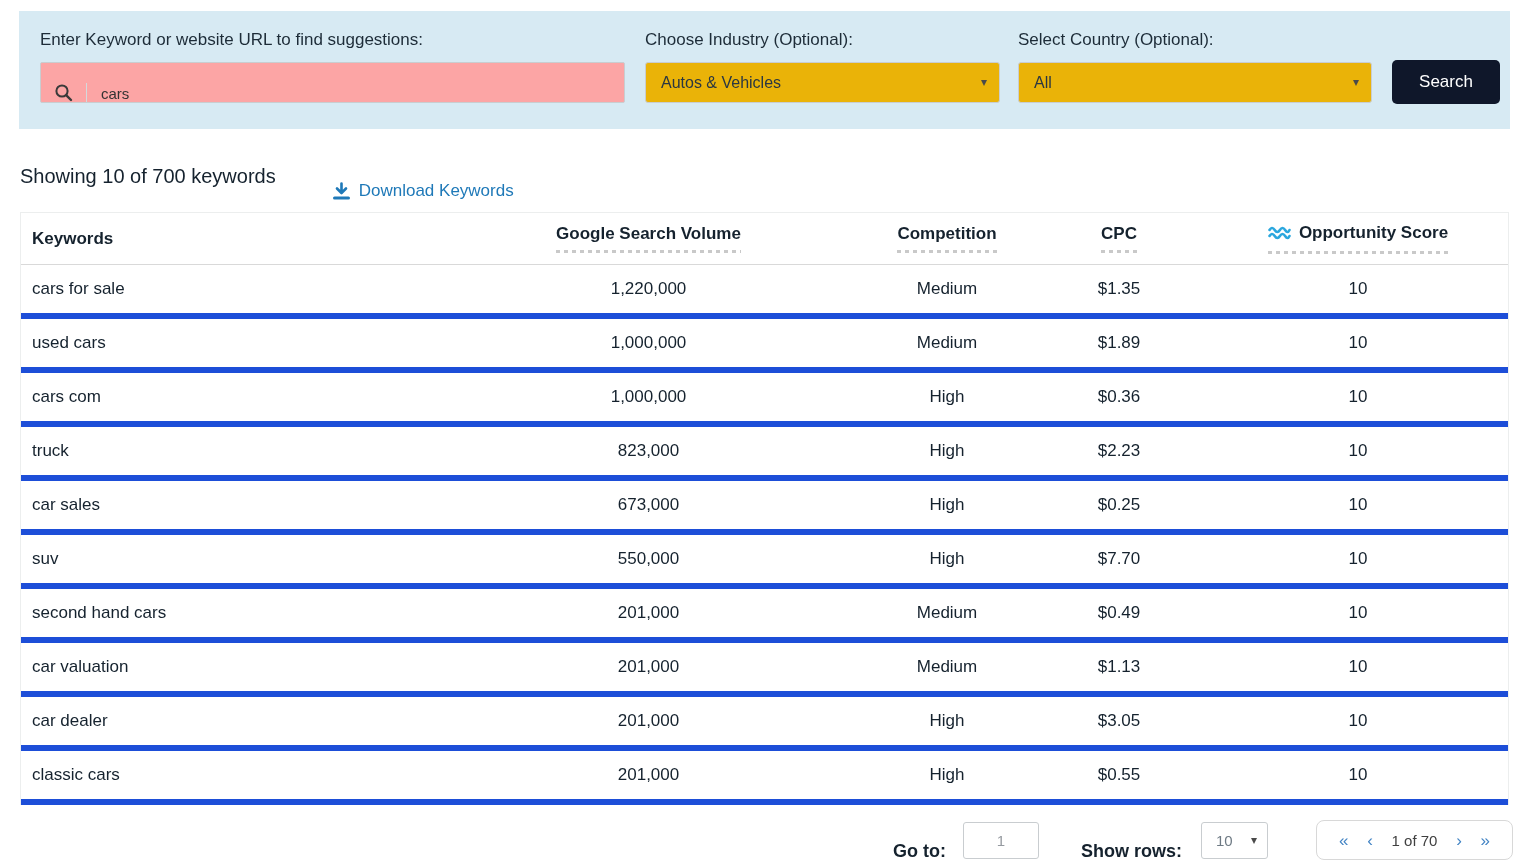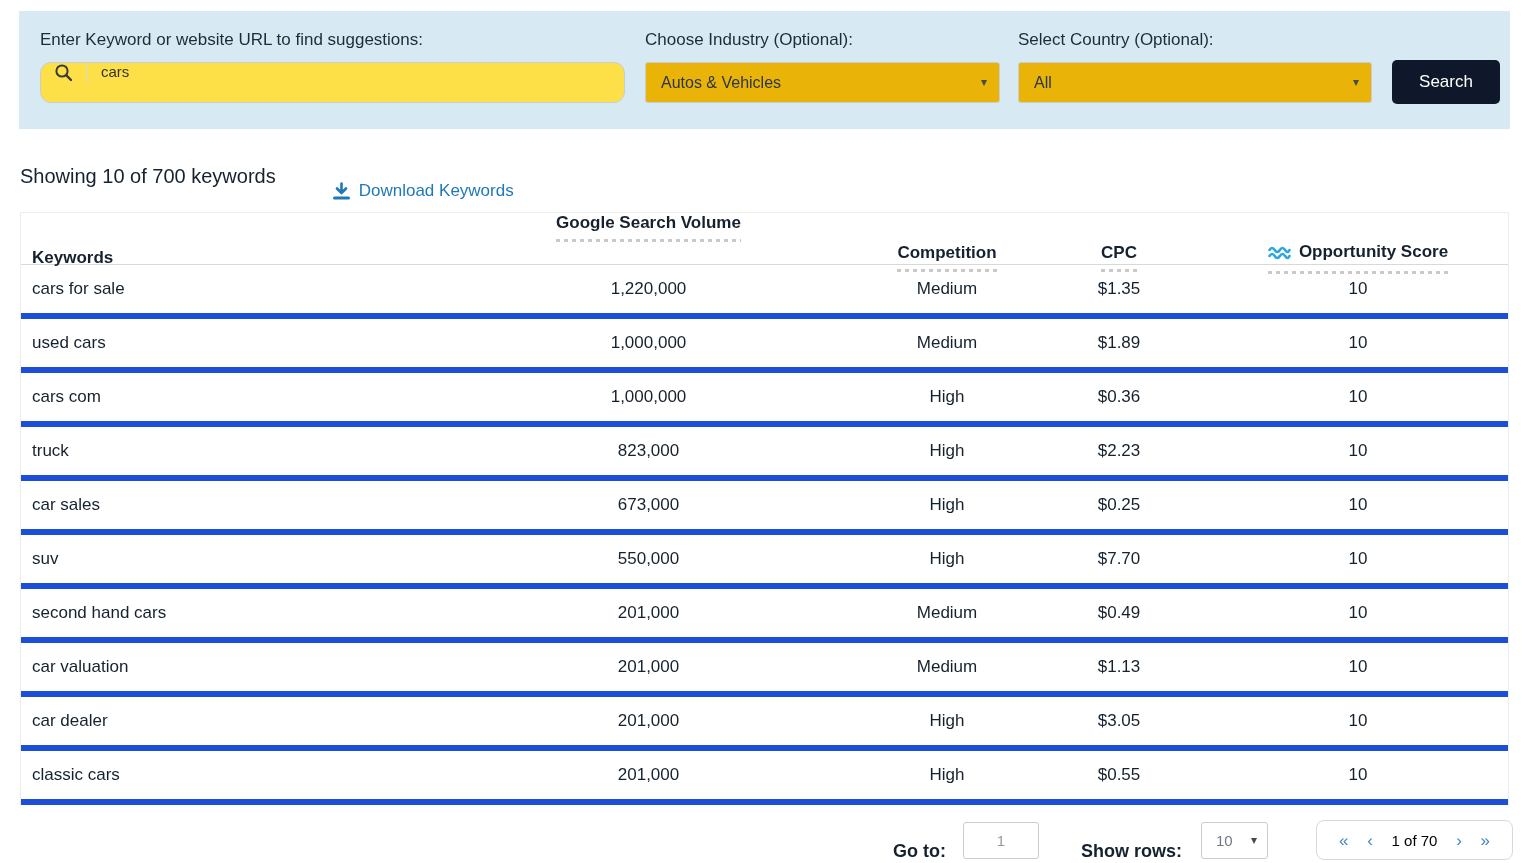--- a/index.html
+++ b/index.html
@@ -8,21 +8,21 @@
   .app { position:relative; width:1528px; height:863px;text-decoration:underline; }
 
   
   .topbar { position:absolute; left:19px; top:11px; width:1491px; height:118px; background:#d7eaf3; }
   .topbar .flabel { position:absolute; font-size:17px; color:#1d2c38; }
   .lbl-kw       { left:21px;  top:19px; }
   .lbl-industry { left:626px; top:19px; }
   .lbl-country  { left:999px; top:19px; }
 
   .kw-group { position:absolute; left:21px; top:51px; width:585px; height:41px;
-    background:#fde047; border:1px solid #c9cdd0; border-radius:11px; display:flex; align-items:flex-start; }
+    background:#fca5a5; border:1px solid #c9cdd0; border-radius:2px; display:flex; align-items:flex-end; }
   .kw-icon { width:46px; display:flex; align-items:center; justify-content:center;
     border-right:1px solid #d5d9dc; }
   .kw-group input { flex:1; border:none; outline:none; font-size:15px; color:#333;
     padding:0 14px; font-family:inherit; background:transparent; }
 
   .select { position:absolute; top:51px; height:41px; background:#eab308; border:1px solid #c9cdd0;
     border-radius:3px; display:flex; align-items:center; padding:0 30px 0 15px;
     font-size:16px; color:#2a3742; cursor:pointer; }
   .sel-industry { left:626px; width:355px; }
   .sel-country  { left:999px; width:354px; }
@@ -67,21 +67,21 @@
     color:#959aa0; font-family:inherit; outline:none; }
   .lbl-showrows { left:1081px; }
   .rows-select { position:absolute; left:1201px; top:17px; width:67px; height:37px;
     border:1px solid #c9cdd0; border-radius:3px; background:#fff; display:flex;
     align-items:center; padding-left:14px; font-size:15px; color:#6e7a84; cursor:pointer; }
   .rows-select .caret { right:10px; }
   .pager { position:absolute; left:1316px; top:15px; width:197px; height:40px;
     border:1px solid #d8d8d8; border-radius:8px; display:flex; align-items:center;
     justify-content:space-between; padding:0 22px; background:#fff; }
   .pg-btn { color:#4384c4; font-size:17px; cursor:pointer; line-height:1; }
-  .pg-status { color:#000000; font-size:15px; }
+  .pg-status { color:#404040; font-size:15px; }
 
   svg { display:block; }
 </style>
 </head>
 <body>
 
 <div class="app">
 
   <div class="topbar">
     <span class="flabel lbl-kw">Enter Keyword or website URL to find suggestions:</span>
@@ -119,33 +119,33 @@
           <path d="M9.5 1.5 v8 M5 6.5 L9.5 11 L14 6.5" fill="none" stroke="#1f79b8" stroke-width="2.6" stroke-linecap="round" stroke-linejoin="round"></path>
           <path d="M2.5 16 h14" stroke="#1f79b8" stroke-width="3" stroke-linecap="round"></path>
         </svg>
       </span>
       <span>Download Keywords</span>
     </a>
   </div>
 
   <div class="ktable">
     <div class="trow thead">
+      <div class="th col-kw">
+        <span class="th-inner">
+          <span class="th-text">
+              <span>Keywords</span>
+            </span>
+        </span>
+      </div>
       <div class="th col-vol">
         <span class="th-inner">
           <span class="th-text">
               <span>Google Search Volume</span>
             </span>
           <span class="dots"></span>
-        </span>
-      </div>
-      <div class="th col-kw">
-        <span class="th-inner">
-          <span class="th-text">
-              <span>Keywords</span>
-            </span>
         </span>
       </div>
       <div class="th col-comp">
         <span class="th-inner">
           <span class="th-text">
               <span>Competition</span>
             </span>
           <span class="dots"></span>
         </span>
       </div>

